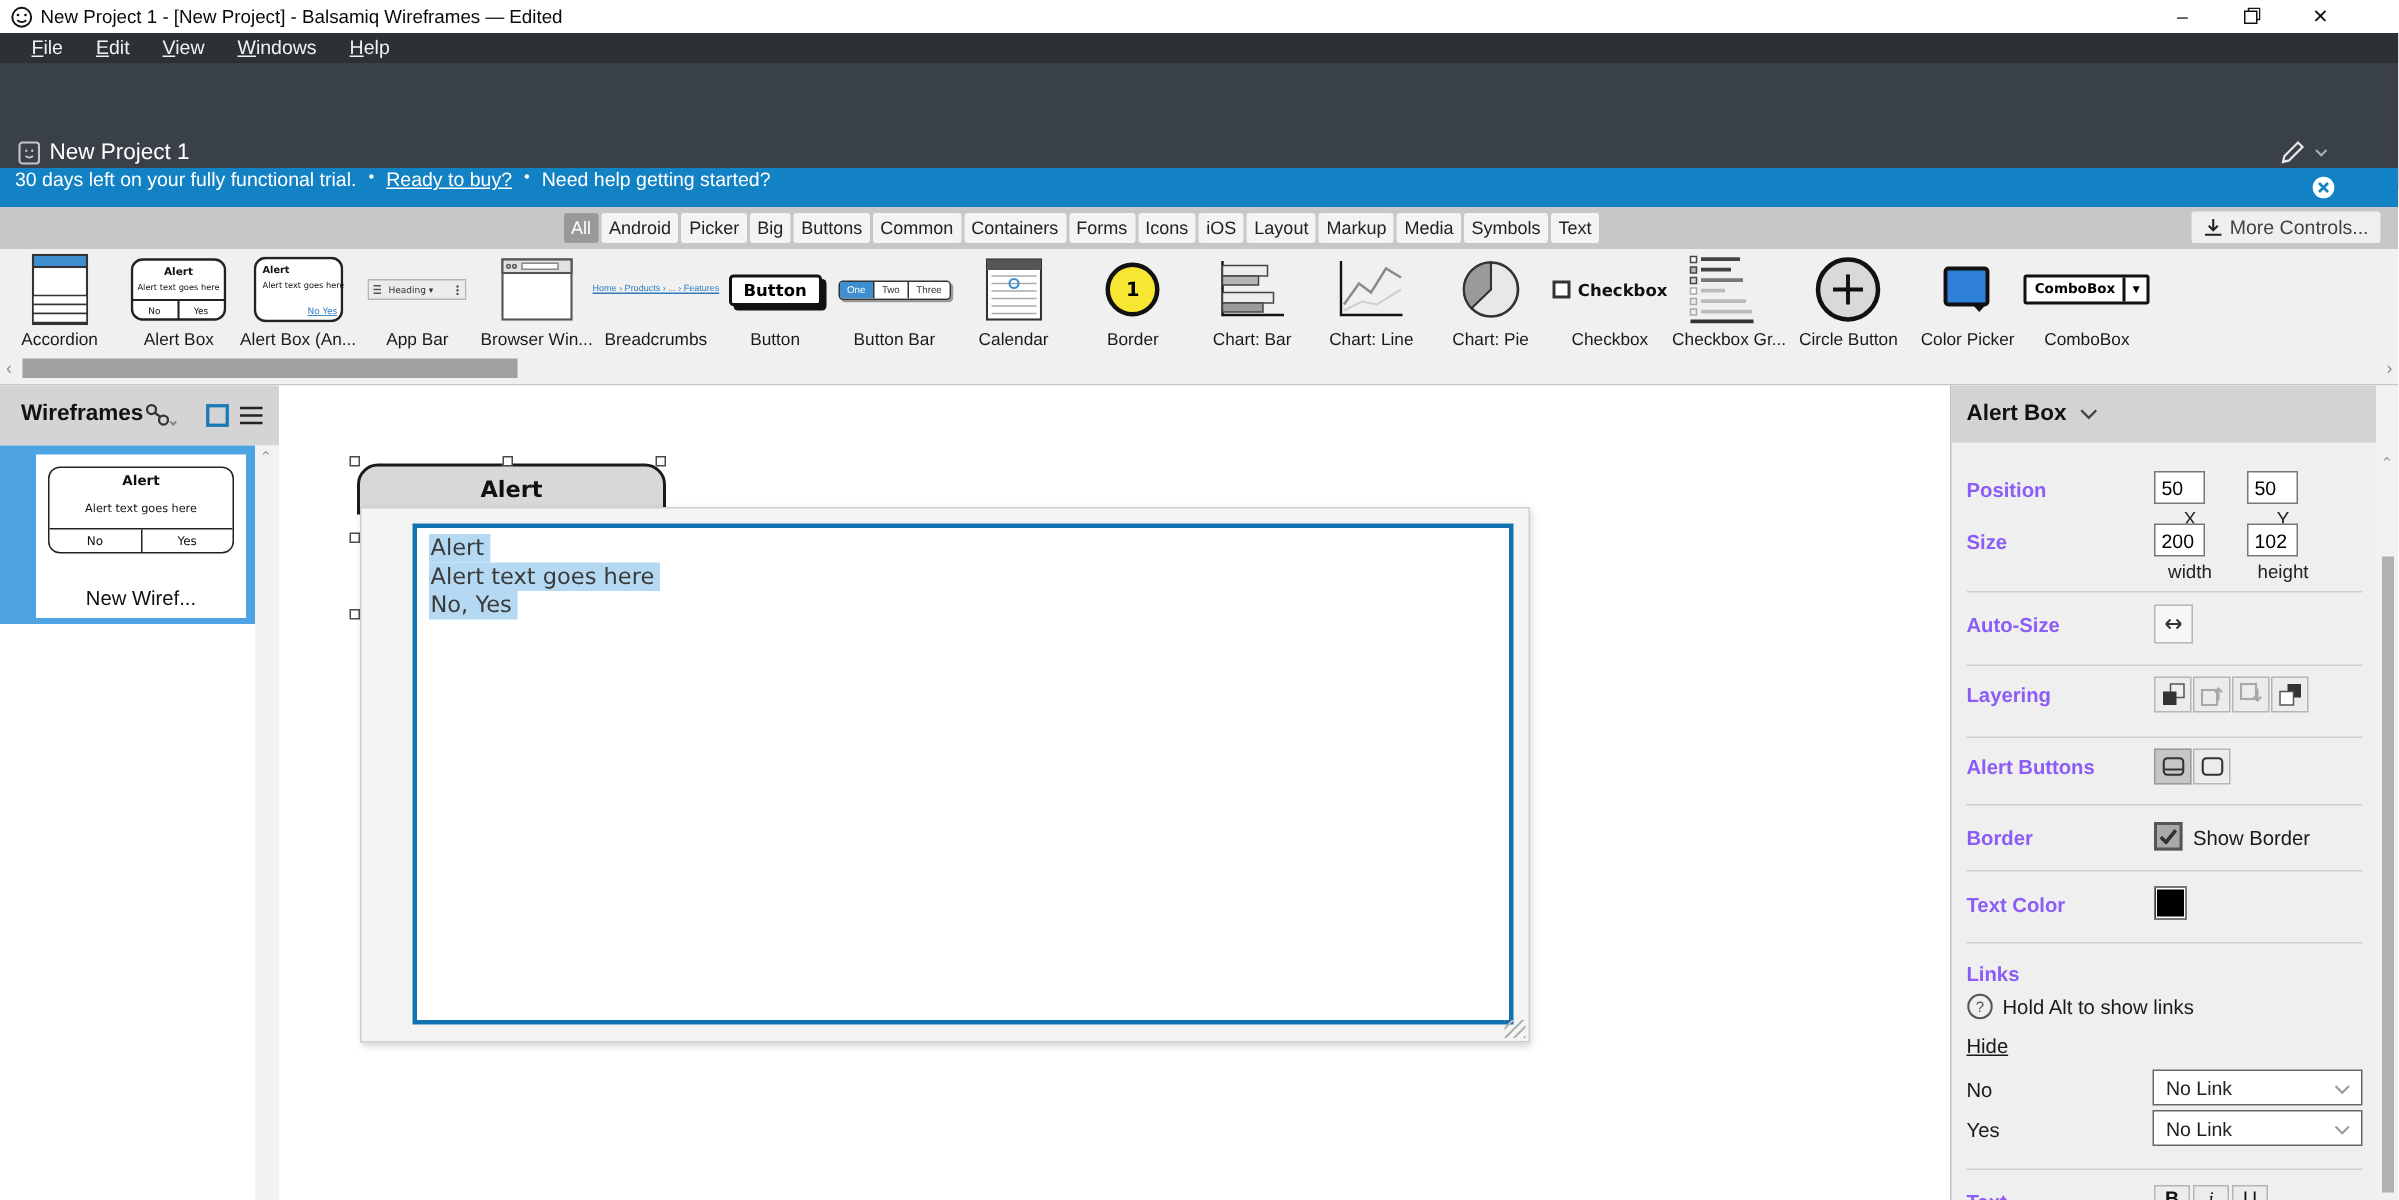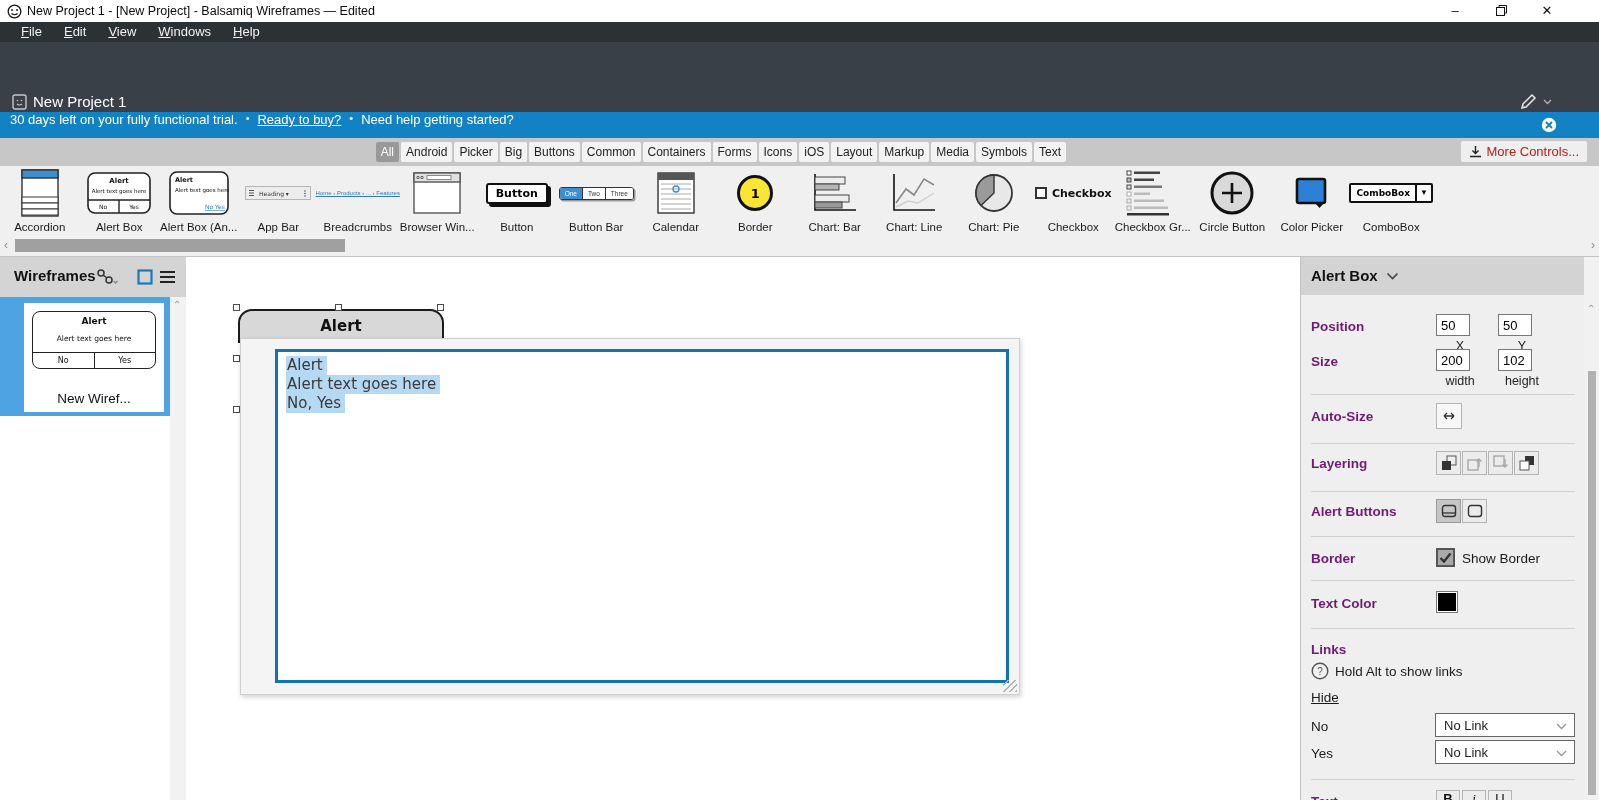--- a/index.html
+++ b/index.html
@@ -29,21 +29,21 @@
   
   #banner { left:0; top:112px; width:1599px; height:26px; background:#1282c4; color:#fff; display:flex; align-items:flex-start; padding-left:10px; font-size:13px; }
   #banner .bullet { margin:0 8px; font-size:11px; }
   #banner .link { text-decoration:underline; }
 
   
   #tabrow { left:0; top:138px; width:1599px; height:28px; background:#c7c7c7; }
   #tabgroup { position:absolute; right:533px; top:4px; display:flex; gap:2px; }
   .tab { font-size:12px; padding:3px 5px; background:#f3f3f3; color:#222; border-radius:2px; white-space:nowrap; }
   .tab.sel { background:#999999; color:#fff; }
-  #morecontrols { position:absolute; right:12px; top:3px; display:flex; align-items:center; gap:5px; background:#efefef; border-radius:2px; padding:3px 8px; font-size:13px; color:#b91c1c; }
+  #morecontrols { position:absolute; right:12px; top:3px; display:flex; align-items:center; gap:5px; background:#efefef; border-radius:2px; padding:3px 8px; font-size:13px; color:#404040; }
 
   
   #palette { left:0; top:166px; width:1599px; height:70px; background:#f0f0f0; display:flex; }
   .pitem { width:79.5px; height:70px; position:relative; }
   .pic { position:absolute; left:0; top:2px; width:100%; height:50px; display:flex; align-items:center; justify-content:center; }
   .plabel { position:absolute; left:-8px; right:-8px; bottom:3px; text-align:center; font-size:11.5px; color:#1a1a1a; white-space:nowrap; }
   #scrollrow { left:0; top:236px; width:1599px; height:20px; background:#f0f0f0; }
   #hthumb { position:absolute; left:15px; top:3px; width:330px; height:13px; background:#a0a0a0; }
   .scrollchev { position:absolute; top:2px; font-size:12px; color:#8a8a8a; }
 
@@ -79,21 +79,21 @@
           background:repeating-linear-gradient(315deg,#b3b3b3 0 1.5px,transparent 1.5px 4.5px); }
   #dots { position:absolute; left:60px; top:231px; width:16px; height:78px;
           background-image:radial-gradient(#bdbdbd 1.2px, transparent 1.4px); background-size:8px 9px; }
 
   
   #inspector { left:1300px; top:0; width:299px; height:544px; background:#efefef; border-left:1px solid #c4c4c4; overflow:hidden; }
   #insheader { position:absolute; left:0; top:0; width:283px; height:38px; background:#d3d3d3; }
   #insheader .t { position:absolute; left:10px; top:10px; font-size:15px; font-weight:bold; color:#111; }
   #insscroll { position:absolute; left:283px; top:0; width:16px; height:544px; background:#f1f1f1; }
   #vthumb { position:absolute; left:4px; top:114px; width:8px; height:424px; background:#b1b1b1; }
-  .plbl { position:absolute; left:10px; font-size:13.5px; font-weight:bold; color:#701a75; }
+  .plbl { position:absolute; left:10px; font-size:13.5px; font-weight:bold; color:#8b5cf6; }
   .sublbl { position:absolute; font-size:12.5px; color:#222; width:48px; text-align:center; }
   .numin { position:absolute; width:34px; height:22px; border:1px solid #777; background:#fff; font-size:13px; padding:2px 4px; font-family:"Liberation Sans",sans-serif; }
   .divider { position:absolute; left:10px; width:264px; height:1px; background:#cfcfcf; }
   .ibtn { position:absolute; width:25px; height:24px; background:#ececec; border:1px solid #b5b5b5; display:flex; align-items:center; justify-content:center; }
   .ibtn.on { background:#c6c6c6; border-color:#9a9a9a; }
   #showborder { position:absolute; left:135px; top:291px; width:19px; height:19px; background:#a9a9a9; border:2px solid #555; display:flex; align-items:center; justify-content:center; }
   #textcolor { position:absolute; left:135px; top:334px; width:22px; height:22px; background:#000; border:1px solid #777; box-shadow:inset 0 0 0 1px #fff; }
   .regtext { position:absolute; font-size:13.5px; color:#1a1a1a; }
   .linksel { position:absolute; left:134px; width:140px; height:24px; background:#fff; border:1px solid #666; font-size:13px; color:#222; }
   .linksel span { position:absolute; left:8px; top:4px; }
@@ -332,36 +332,36 @@
             <circle cx="60" cy="7.5" r="0.8" fill="#555"></circle>
             <circle cx="60" cy="10" r="0.8" fill="#555"></circle>
         </svg>
       </div>
       <div class="plabel">App Bar</div>
     </div>
 
 
     <div class="pitem">
       <div class="pic">
-        <div style="font-size:6px;color:#2e7bbf;text-decoration:underline;white-space:nowrap">Home › Products › ... › Features</div>
-      </div>
-      <div class="plabel">Breadcrumbs</div>
-    </div>
-
-    <div class="pitem">
-      <div class="pic">
         <svg width="48" height="42" viewBox="0 0 48 42">
           <rect x="1" y="1" width="46" height="40" fill="#fff" stroke="#555" stroke-width="1.4"></rect>
           <rect x="1" y="1" width="46" height="9" fill="#e2e2e2" stroke="#555" stroke-width="1.4"></rect>
           <circle cx="5" cy="5.5" r="1.2" fill="none" stroke="#555"></circle>
             <circle cx="9" cy="5.5" r="1.2" fill="none" stroke="#555"></circle>
           <rect x="14" y="3.5" width="24" height="4" fill="#fff" stroke="#888"></rect>
         </svg>
       </div>
       <div class="plabel">Browser Win...</div>
+    </div>
+
+    <div class="pitem">
+      <div class="pic">
+        <div style="font-size:6px;color:#2e7bbf;text-decoration:underline;white-space:nowrap">Home › Products › ... › Features</div>
+      </div>
+      <div class="plabel">Breadcrumbs</div>
     </div>
 
     <div class="pitem">
       <div class="pic">
         <div style="border:2.5px solid #111;border-radius:3px;background:#fff;box-shadow:3px 3px 0 #111;padding:2px 8px;font-weight:bold;font-size:11px;font-family:'DejaVu Sans',sans-serif">Button</div>
       </div>
       <div class="plabel">Button</div>
     </div>
 
     <div class="pitem">

